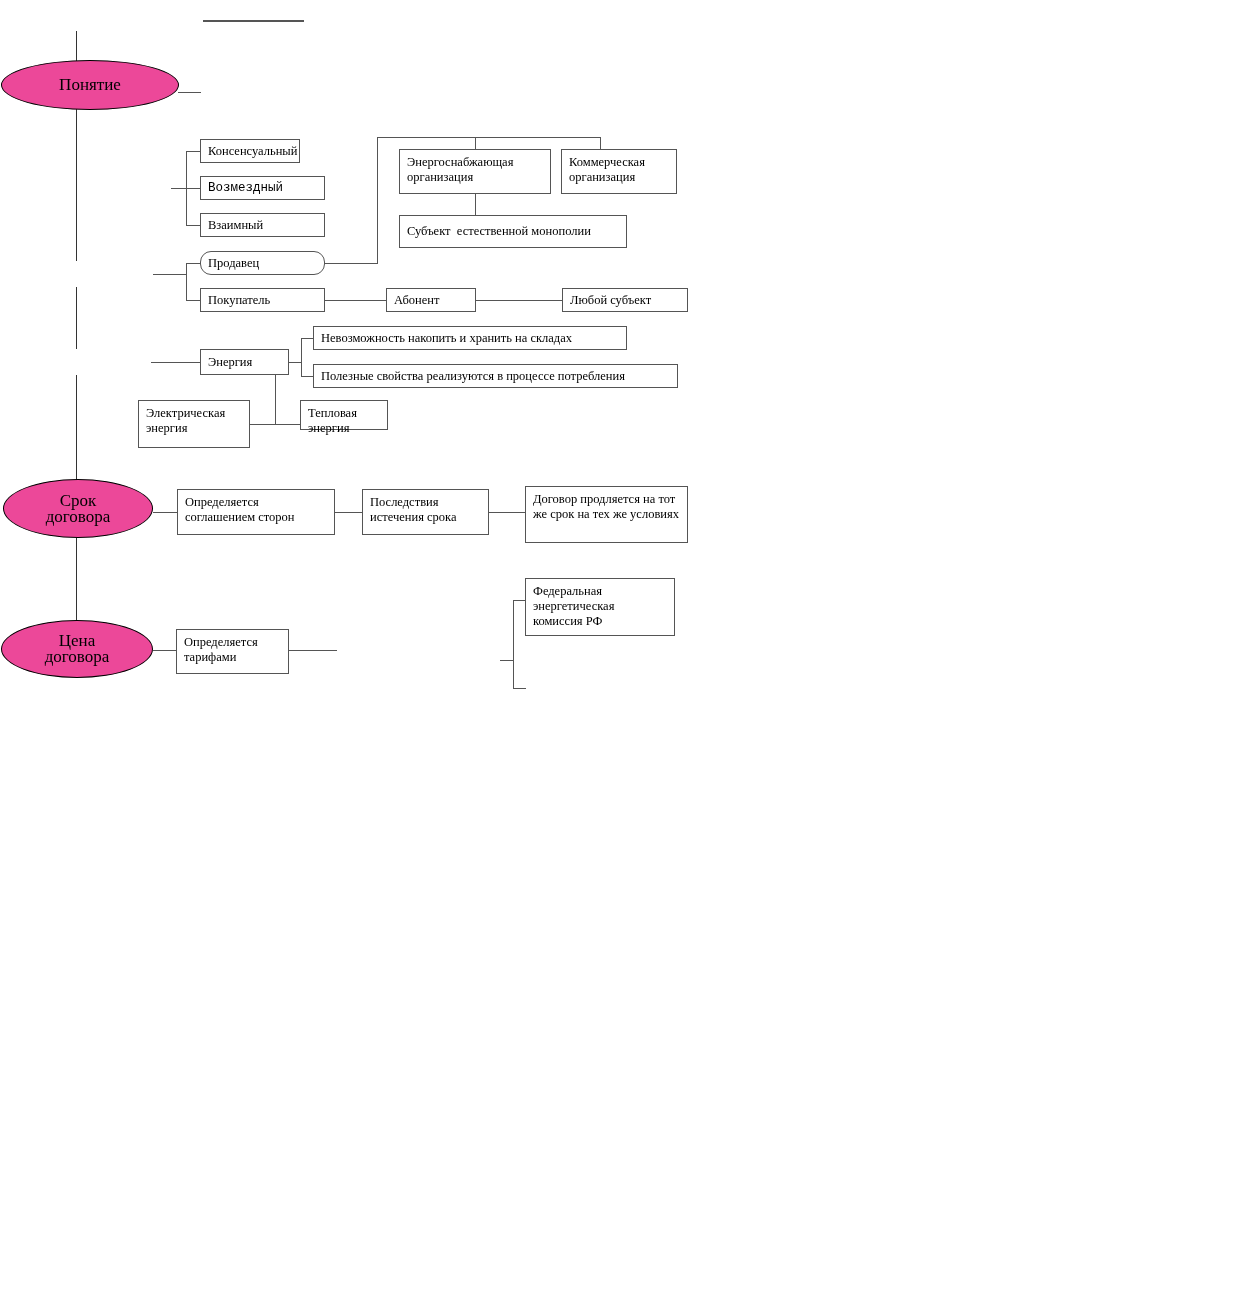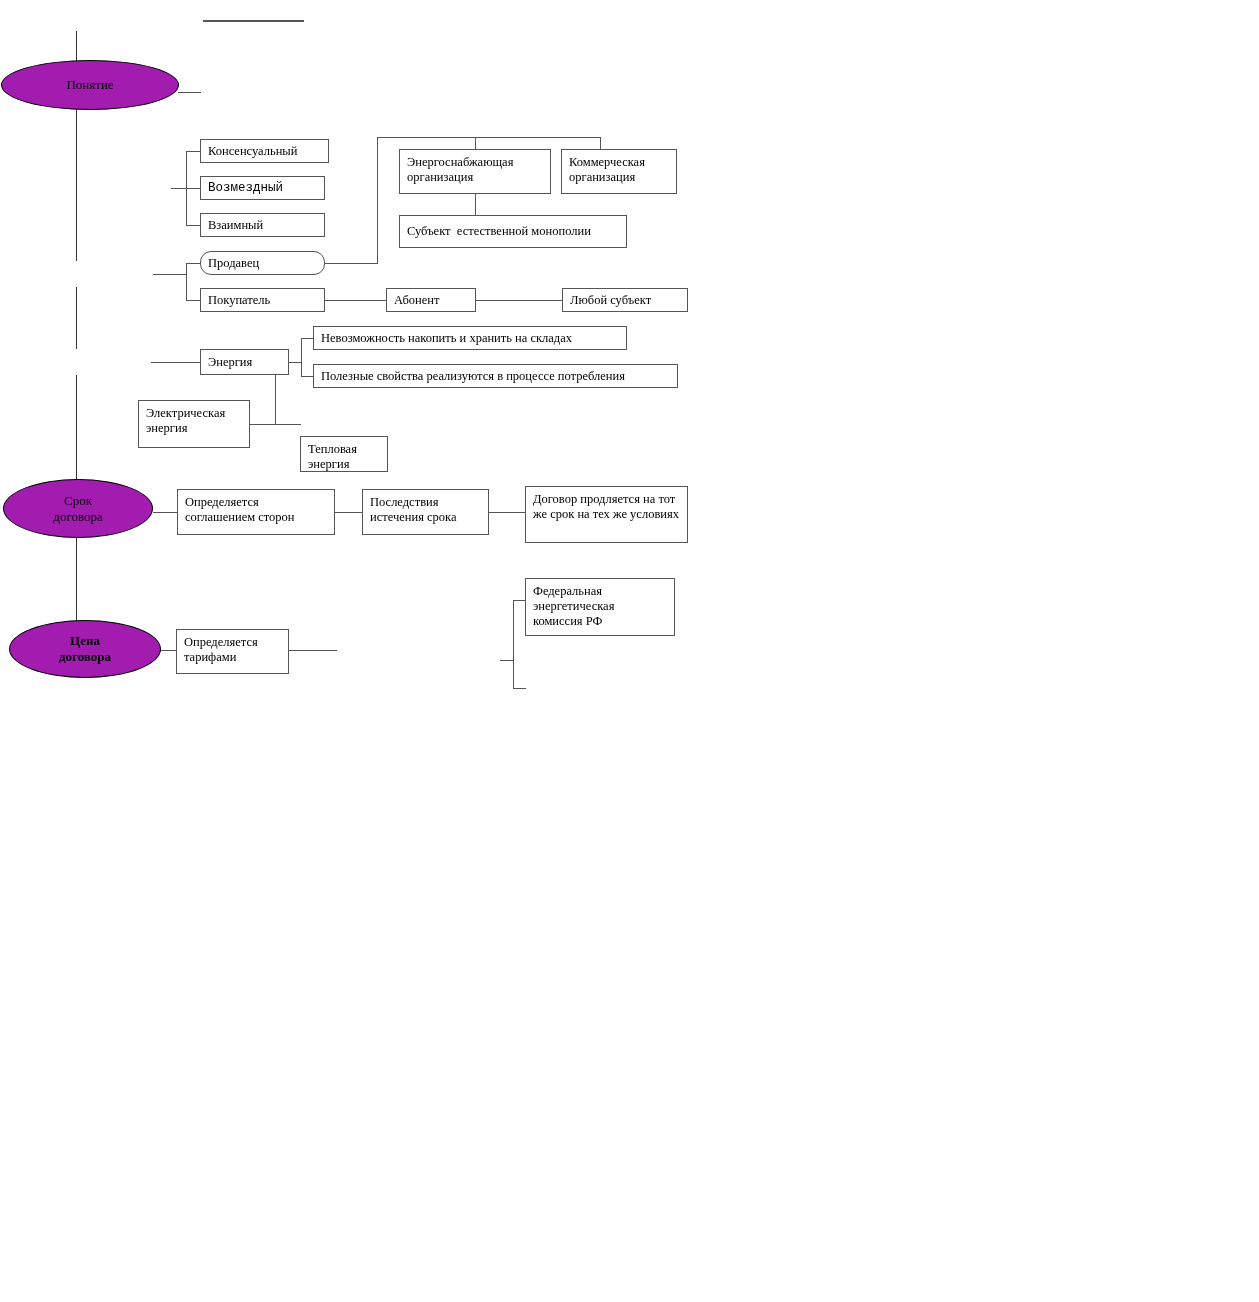--- a/index.html
+++ b/index.html
@@ -32,26 +32,26 @@
   }
   .node.vcenter {
     display: flex;
     align-items: center;
   }
   .ellipse {
     position: absolute;
     box-sizing: border-box;
     border: 1.4px solid #000000;
     border-radius: 50%;
-    background: #a21caf;
+    background: #ec4899;
     display: flex;
     align-items: center;
     justify-content: center;
     text-align: center;
-    font-size: 13px;
+    font-size: 17px;
     line-height: 16px;
     white-space: pre-line;
     z-index: 6;
   }
   .ln {
     position: absolute;
     background: #555555;
     z-index: 2;
   }
   .ln.h { height: 1px; }
@@ -80,21 +80,21 @@
   <div class="spine" style="left:76px; top:103px; height:158px;"></div>
   <div class="spine" style="left:76px; top:287px; height:62px;"></div>
   <div class="spine" style="left:76px; top:375px; height:115px;"></div>
   <div class="spine" style="left:76px; top:538px; height:94px;"></div>
 
   <div class="ellipse" style="left:1px; top:60px; width:178px; height:50px;">Понятие</div>
 
   <div class="ln h" style="left:178px; top:92px; width:23px;"></div>
 
 
-  <div class="node vcenter" style="left:200px; top:139px; width:129px; height:24px;">Консенсуальный</div>
+  <div class="node vcenter" style="left:200px; top:139px; width:100px; height:24px;">Консенсуальный</div>
   <div class="node vcenter" style="left:200px; top:176px; width:125px; height:24px;font-family:Liberation Mono, monospace;">Возмездный</div>
   <div class="node vcenter" style="left:200px; top:213px; width:125px; height:24px;">Взаимный</div>
 
   <div class="ln v" style="left:186px; top:151px; height:74px;"></div>
   <div class="ln h" style="left:186px; top:151px; width:15px;"></div>
   <div class="ln h" style="left:171px; top:188px; width:30px;"></div>
   <div class="ln h" style="left:186px; top:225px; width:15px;"></div>
 
   <div class="node" style="left:399px; top:149px; width:152px; height:45px;">Энергоснабжающая
 организация</div>
@@ -134,21 +134,21 @@
   <div class="node vcenter" style="left:313px; top:326px; width:314px; height:24px;">Невозможность накопить и хранить на складах</div>
   <div class="node vcenter" style="left:313px; top:364px; width:365px; height:24px;">Полезные свойства реализуются в процессе потребления</div>
 
   <div class="ln h" style="left:289px; top:362px; width:13px;"></div>
   <div class="ln v" style="left:301px; top:338px; height:38px;"></div>
   <div class="ln h" style="left:301px; top:338px; width:13px;"></div>
   <div class="ln h" style="left:301px; top:376px; width:13px;"></div>
 
   <div class="node" style="left:138px; top:400px; width:112px; height:48px;">Электрическая
 энергия</div>
-  <div class="node" style="left:300px; top:400px; width:88px; height:36px;margin-top:36px;">Тепловая
+  <div class="node" style="left:300px; top:400px; width:88px; height:30px;">Тепловая
 энергия</div>
 
   <div class="ln v" style="left:275px; top:375px; height:49px;"></div>
   <div class="ln h" style="left:250px; top:424px; width:51px;"></div>
 
   <div class="ellipse" style="left:3px; top:479px; width:150px; height:59px;">Срок
 договора</div>
 
   <div class="ln h" style="left:153px; top:512px; width:25px;"></div>
 
@@ -157,21 +157,21 @@
 
   <div class="ln h" style="left:335px; top:512px; width:27px;"></div>
 
   <div class="node" style="left:362px; top:489px; width:127px; height:46px;">Последствия
 истечения срока</div>
 
   <div class="ln h" style="left:489px; top:512px; width:37px;"></div>
 
   <div class="node" style="left:525px; top:486px; width:163px; height:57px;">Договор продляется на тот же срок на тех же условиях</div>
 
-  <div class="ellipse" style="left:9px; top:620px; width:152px; height:58px;font-weight:bold;">Цена
+  <div class="ellipse" style="left:1px; top:620px; width:152px; height:58px;">Цена
 договора</div>
 
   <div class="ln h" style="left:153px; top:650px; width:24px;"></div>
 
   <div class="node" style="left:176px; top:629px; width:113px; height:45px;">Определяется
 тарифами</div>
 
   <div class="ln h" style="left:289px; top:650px; width:48px;"></div>
 
 

